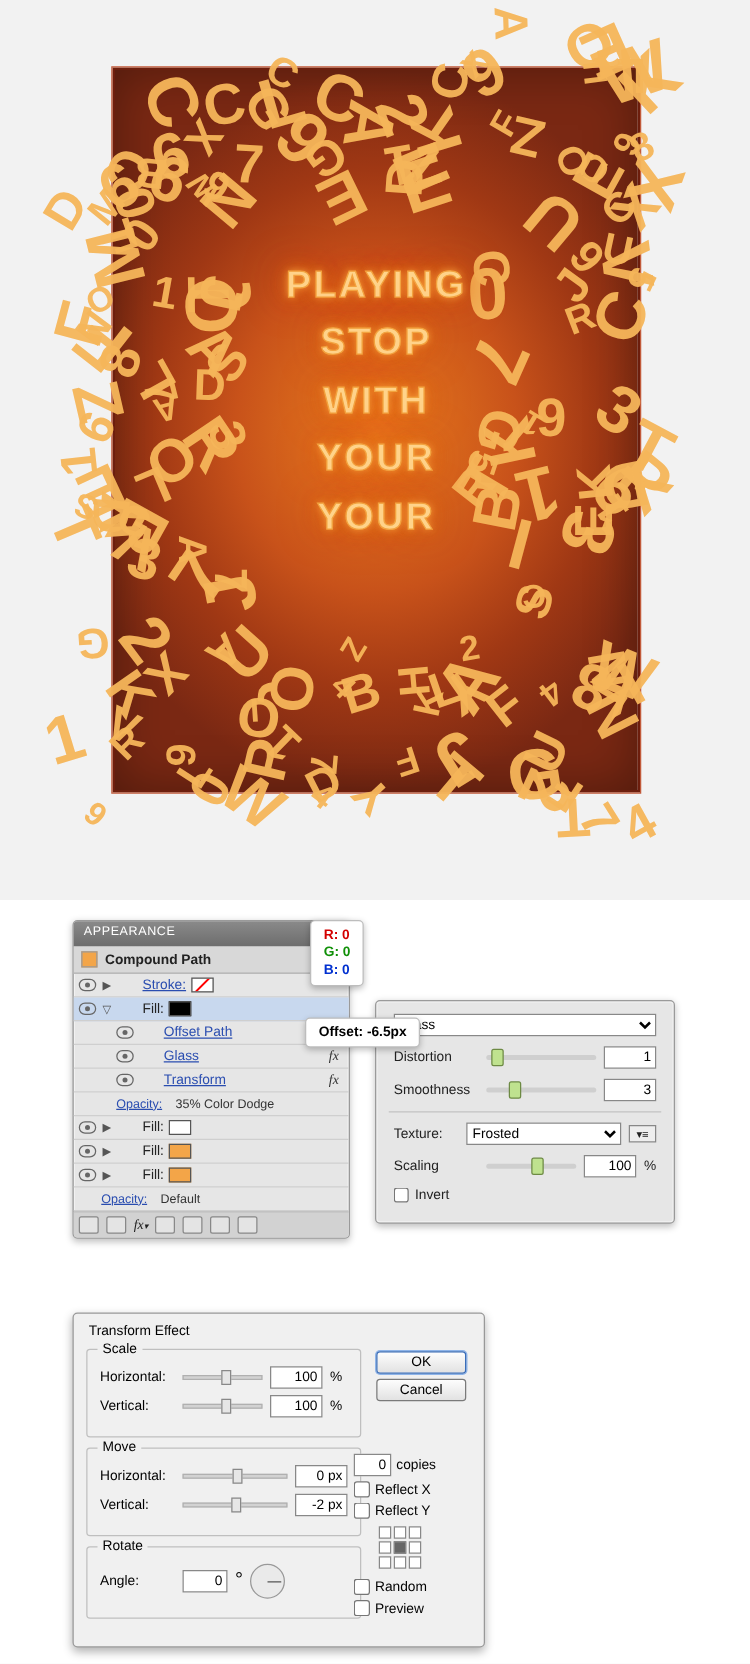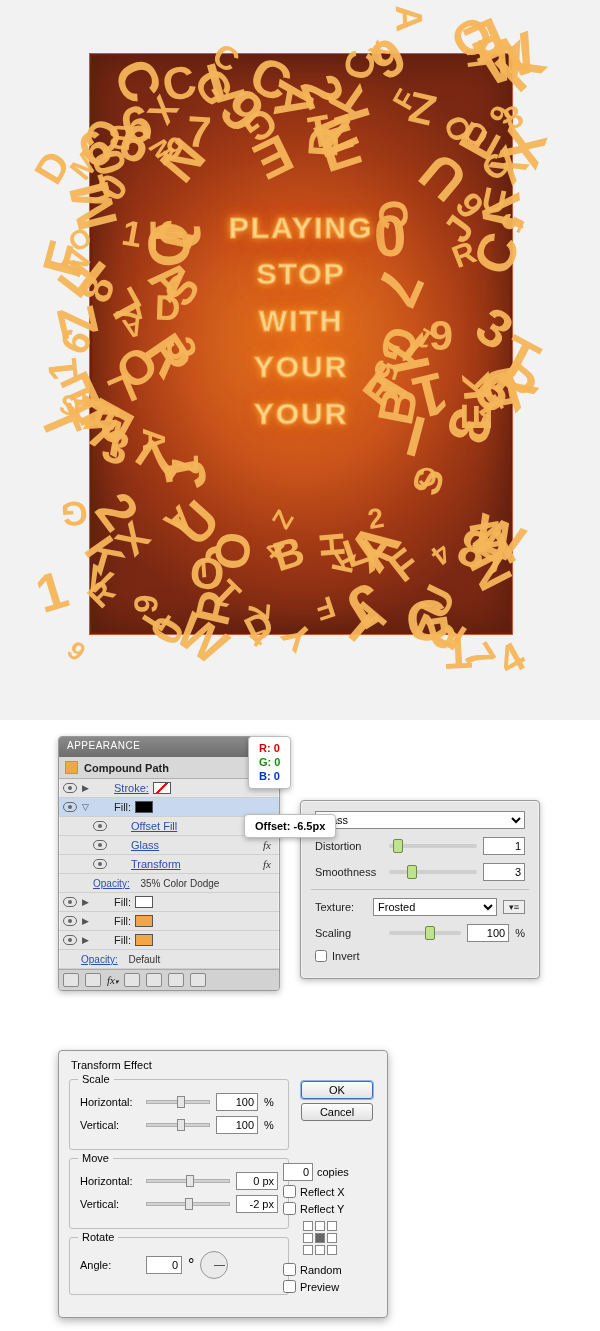--- a/index.html
+++ b/index.html
@@ -386,21 +386,21 @@
     </div>
 
     <div class="attr-row sel">
       <span class="eye"></span>
       <span class="disclose">▽</span>
       <span class="attr-label">Fill:</span>
       <span class="mini-swatch sw-black"></span>
     </div>
     <div class="attr-row" style="padding-left:34px">
       <span class="eye"></span>
-      <span class="attr-label link">Offset Fill</span>
+      <span class="attr-label link">Offset Path</span>
     </div>
     <div class="attr-row" style="padding-left:34px">
       <span class="eye"></span>
       <span class="attr-label link">Glass</span>
       <span class="fx-badge">fx</span>
     </div>
     <div class="attr-row" style="padding-left:34px">
       <span class="eye"></span>
       <span class="attr-label link">Transform</span>
       <span class="fx-badge">fx</span>

